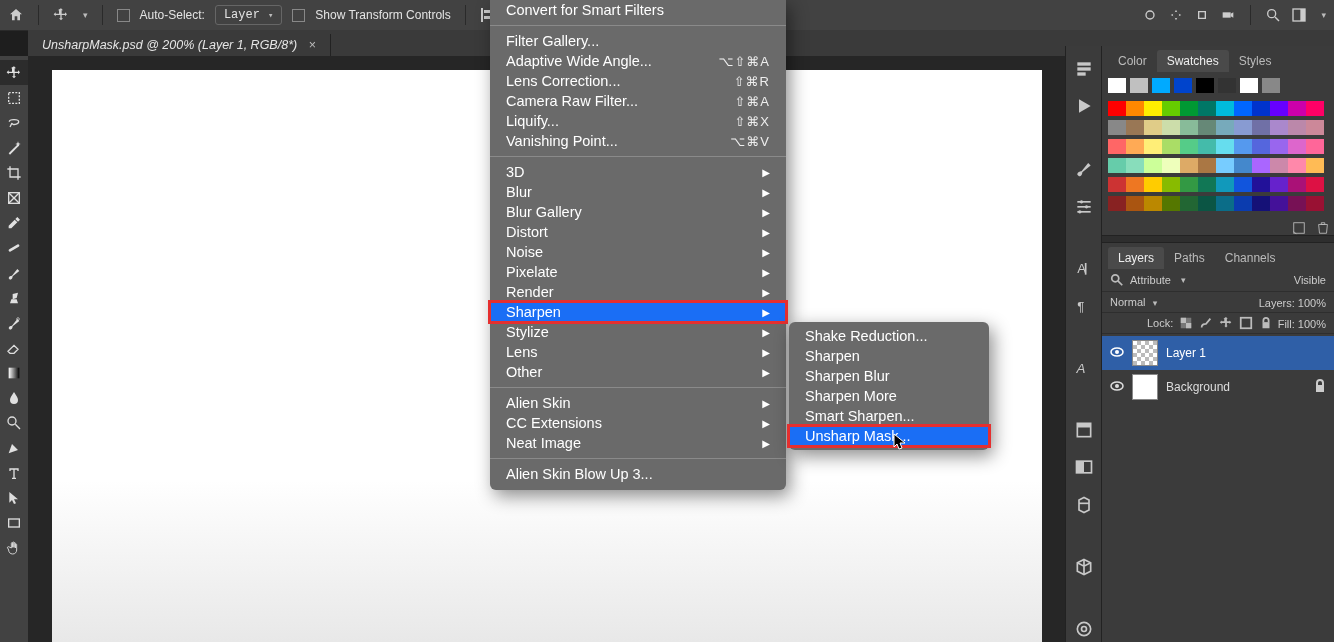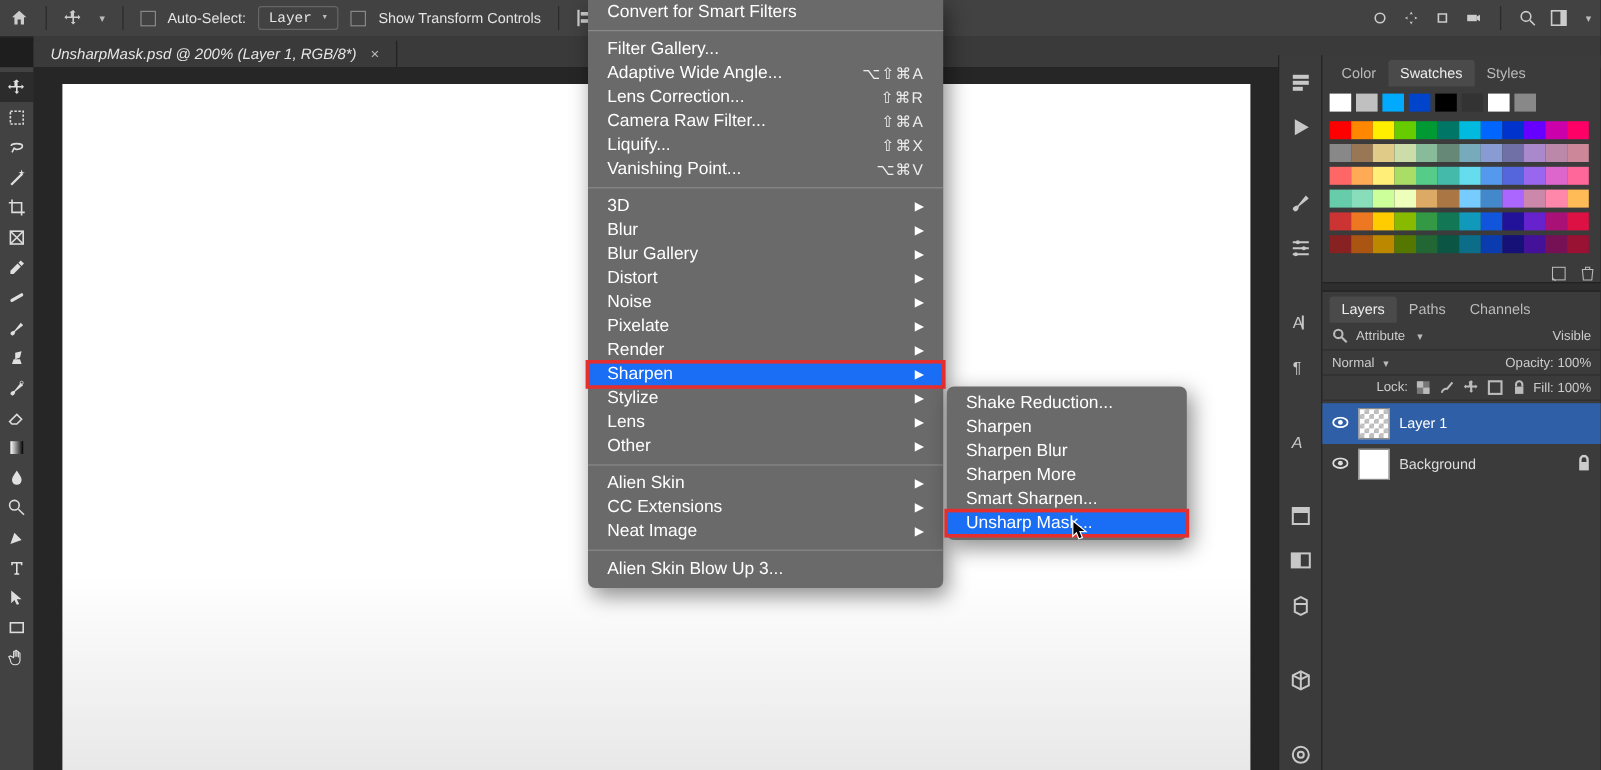--- a/index.html
+++ b/index.html
@@ -631,21 +631,21 @@
       <span class="caret">▾</span>
       <span style="flex:1"></span>
       <span class="small">Visible</span>
     </div>
     <div class="mode-row">
       <span>
         <span class="small">Normal</span>
         <span class="caret">▾</span>
       </span>
       <span class="small">
-        <span>Opacity:</span>
+        <span>Layers:</span>
         <span>100%</span>
       </span>
     </div>
     <div class="mode-row">
       <span class="small" style="display:flex;align-items:center;gap:6px;margin-left:37px;">
         <span>Lock:</span>
         <svg class="mini-icon" viewBox="0 0 16 16">
             <rect x="2" y="2" width="12" height="12" fill="#777"></rect>
             <rect x="2" y="2" width="6" height="6" fill="#bbb"></rect>
             <rect x="8" y="8" width="6" height="6" fill="#bbb"></rect>

